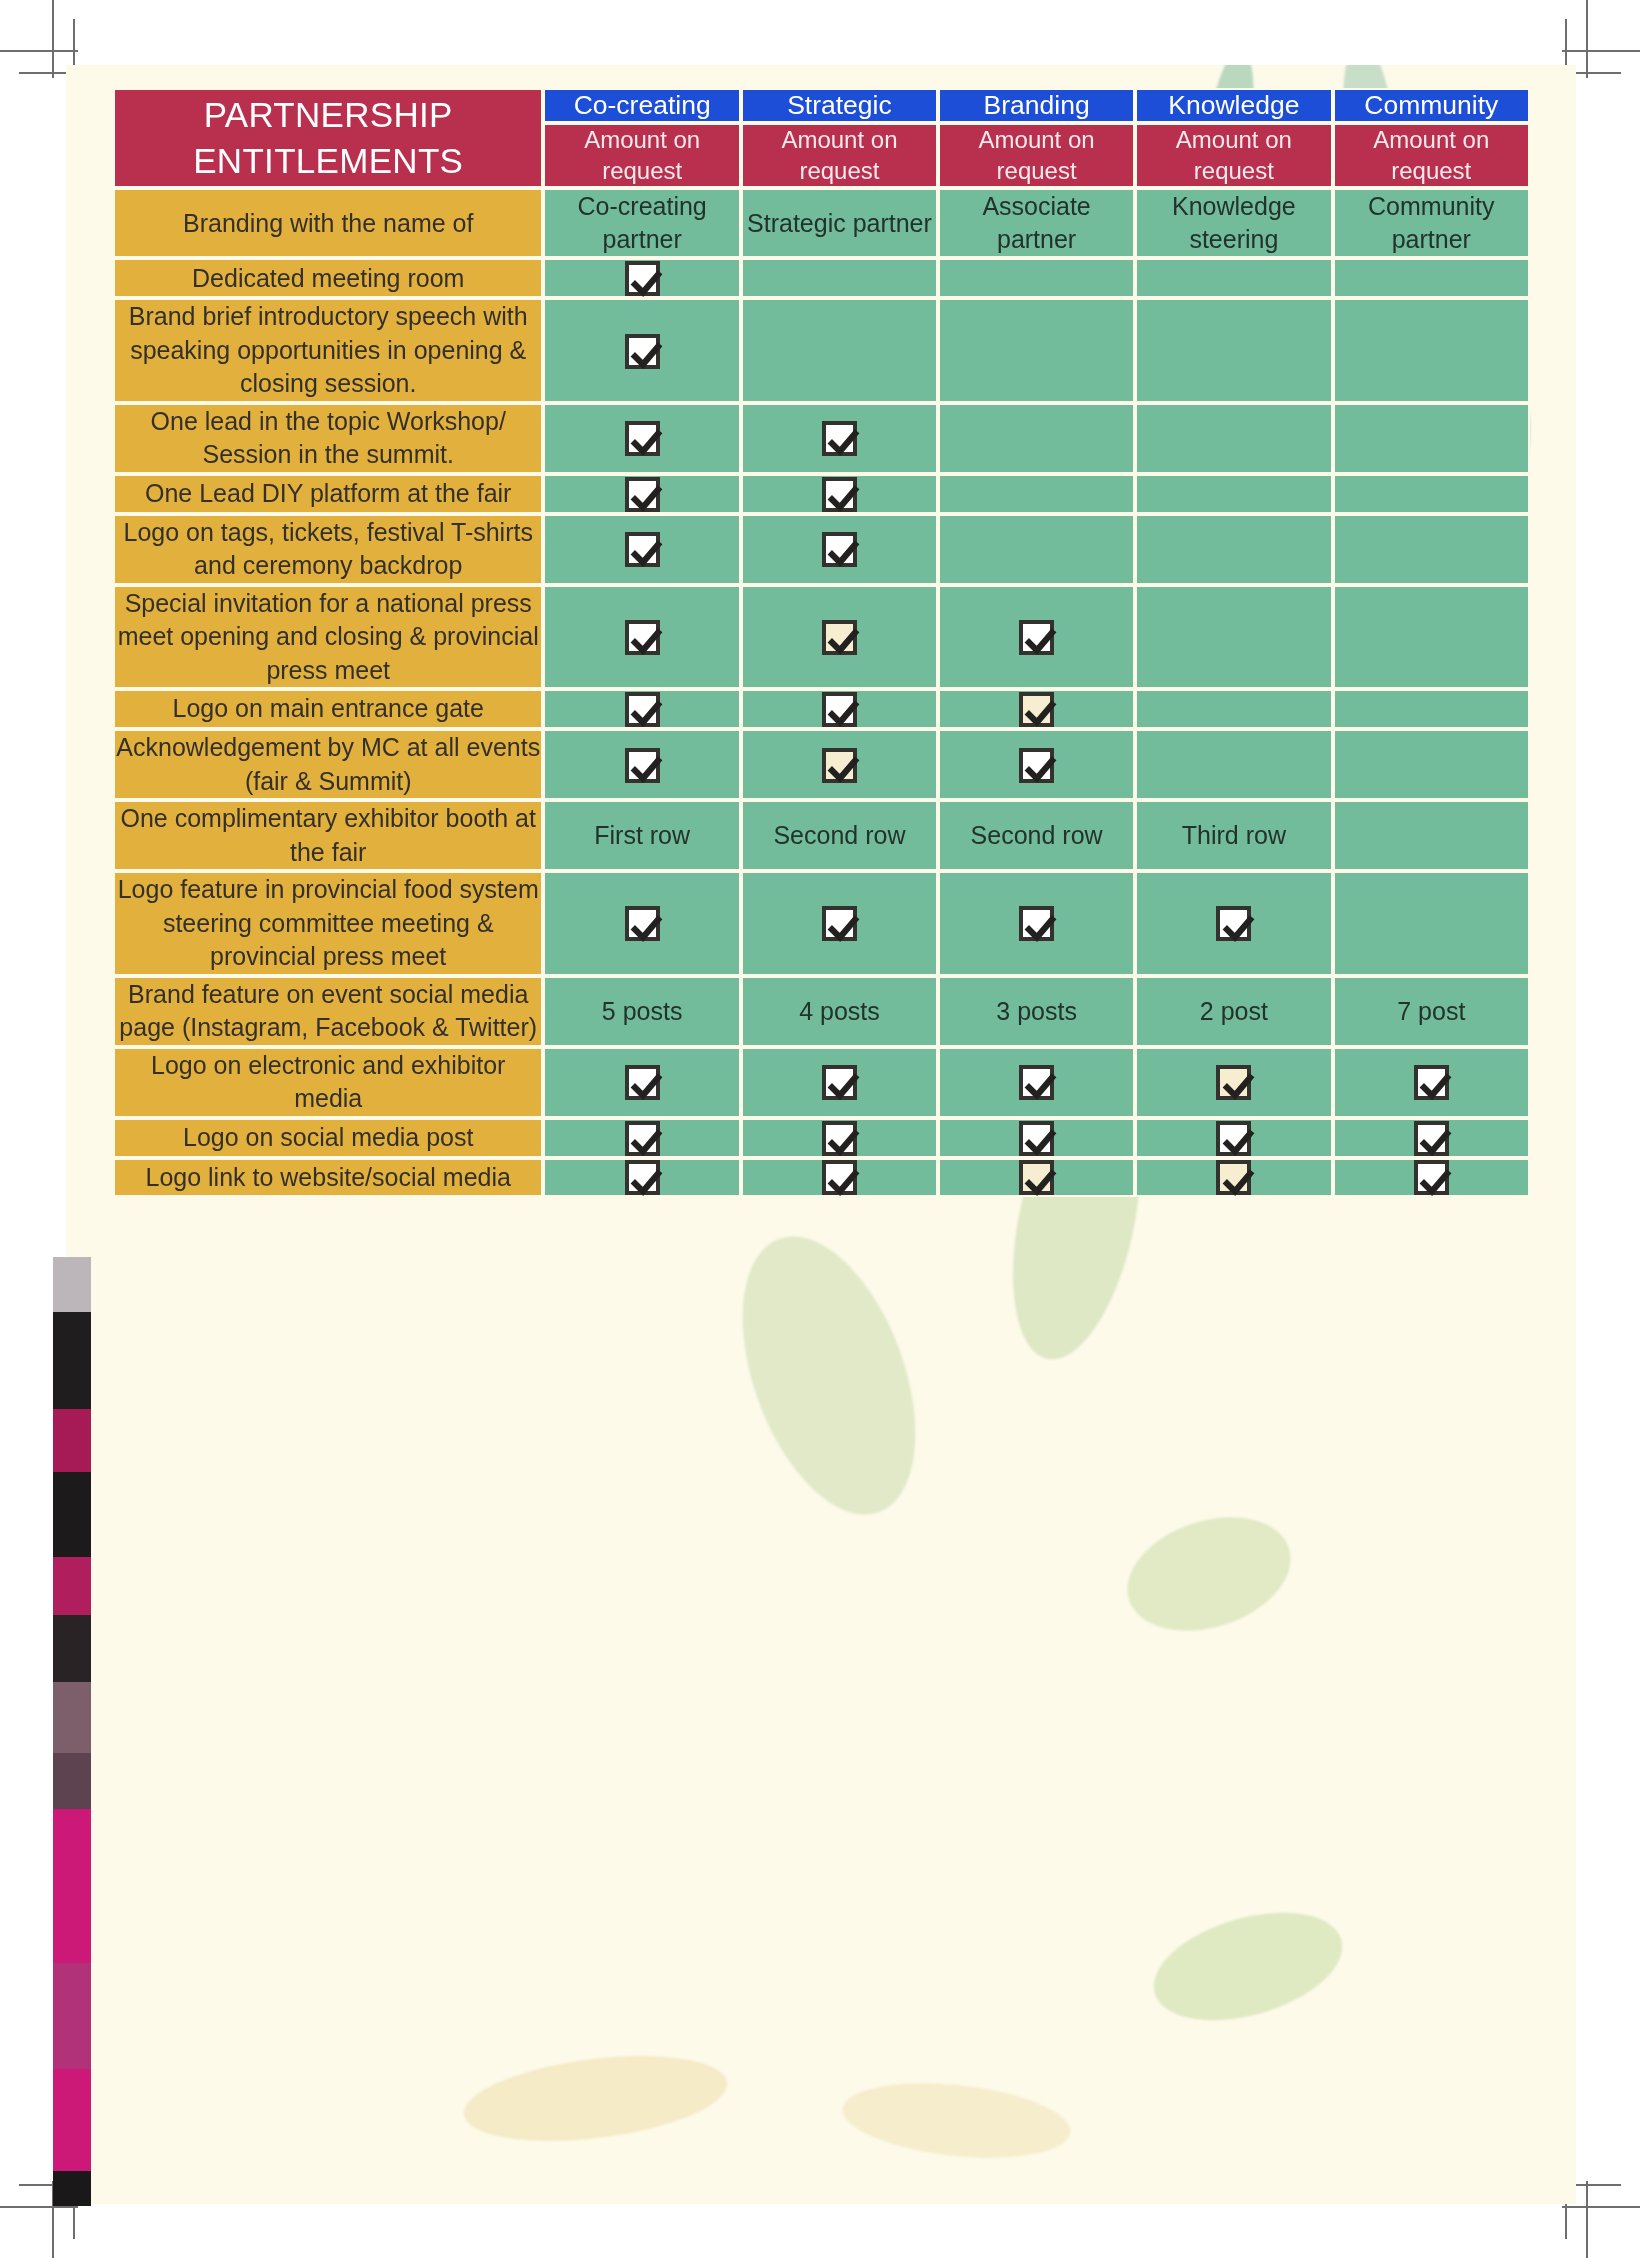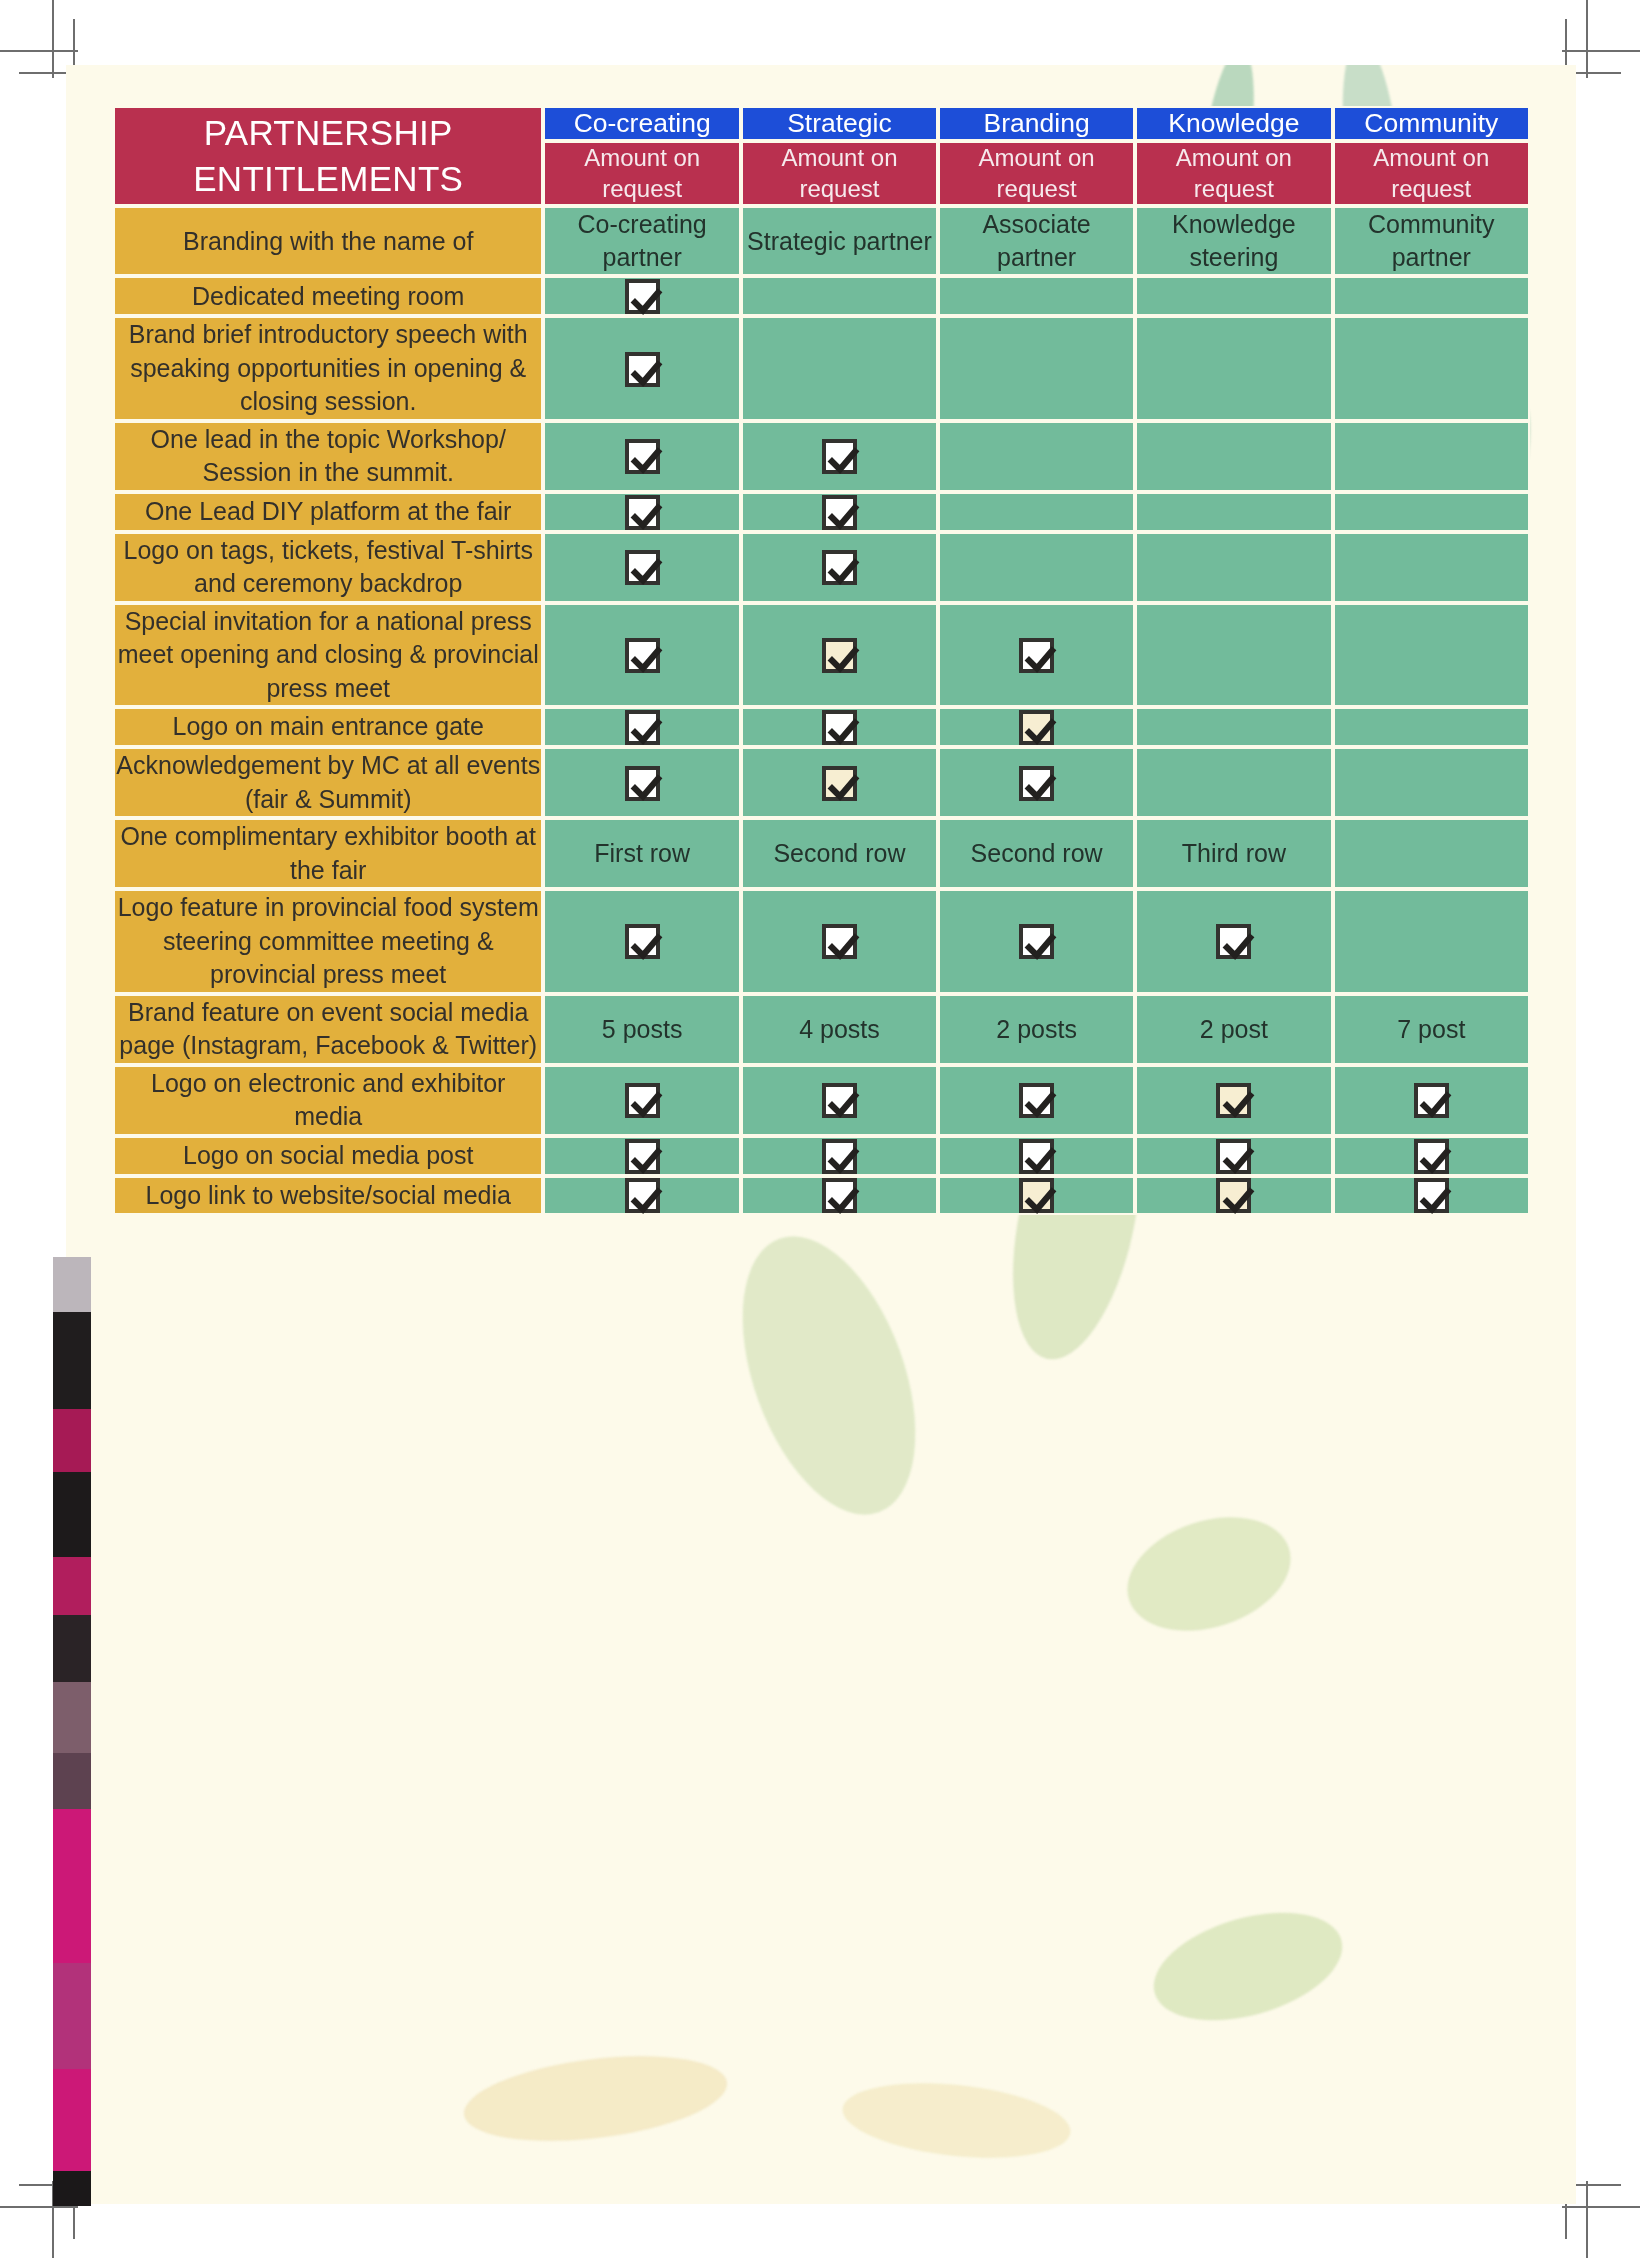--- a/index.html
+++ b/index.html
@@ -37,21 +37,21 @@
     position: absolute;
     left: 53px; top: 1257px;
     width: 38px; height: 966px;
     overflow: hidden;
   }
   #spine .band { position: absolute; left: 0; width: 100%; }
 
   
   #table {
     position: absolute;
-    left: 113px; top: 106px;
+    left: 113px; top: 88px;
     width: 1417px;
     border-collapse: separate;
     border-spacing: 0;
   }
   #table td, #table th {
     border: 2.6px solid #fdfaea;
     vertical-align: middle;
     font-weight: normal;
     padding: 0;
   }
@@ -322,21 +322,21 @@
               </svg></span></td>
           <td class="cell"><span class="chk"><svg width="39" height="39" viewBox="0 0 44 44" aria-hidden="true">
                 <path d="M9 23 L18 32 L35 12" fill="none" stroke="#23211f" stroke-width="7" stroke-linecap="square" stroke-linejoin="miter"></path>
               </svg></span></td>
           <td class="cell">&nbsp;</td>
         </tr>
         <tr>
           <td class="rowlabel">Brand feature on event social media page (Instagram, Facebook &amp; Twitter)</td>
           <td class="cell">5 posts</td>
           <td class="cell">4 posts</td>
-          <td class="cell">2 posts</td>
+          <td class="cell">3 posts</td>
           <td class="cell">2 post</td>
           <td class="cell">7 post</td>
         </tr>
         <tr>
           <td class="rowlabel">Logo on electronic and exhibitor media</td>
           <td class="cell"><span class="chk"><svg width="39" height="39" viewBox="0 0 44 44" aria-hidden="true">
                 <path d="M9 23 L18 32 L35 12" fill="none" stroke="#23211f" stroke-width="7" stroke-linecap="square" stroke-linejoin="miter"></path>
               </svg></span></td>
           <td class="cell"><span class="chk"><svg width="39" height="39" viewBox="0 0 44 44" aria-hidden="true">
                 <path d="M9 23 L18 32 L35 12" fill="none" stroke="#23211f" stroke-width="7" stroke-linecap="square" stroke-linejoin="miter"></path>

